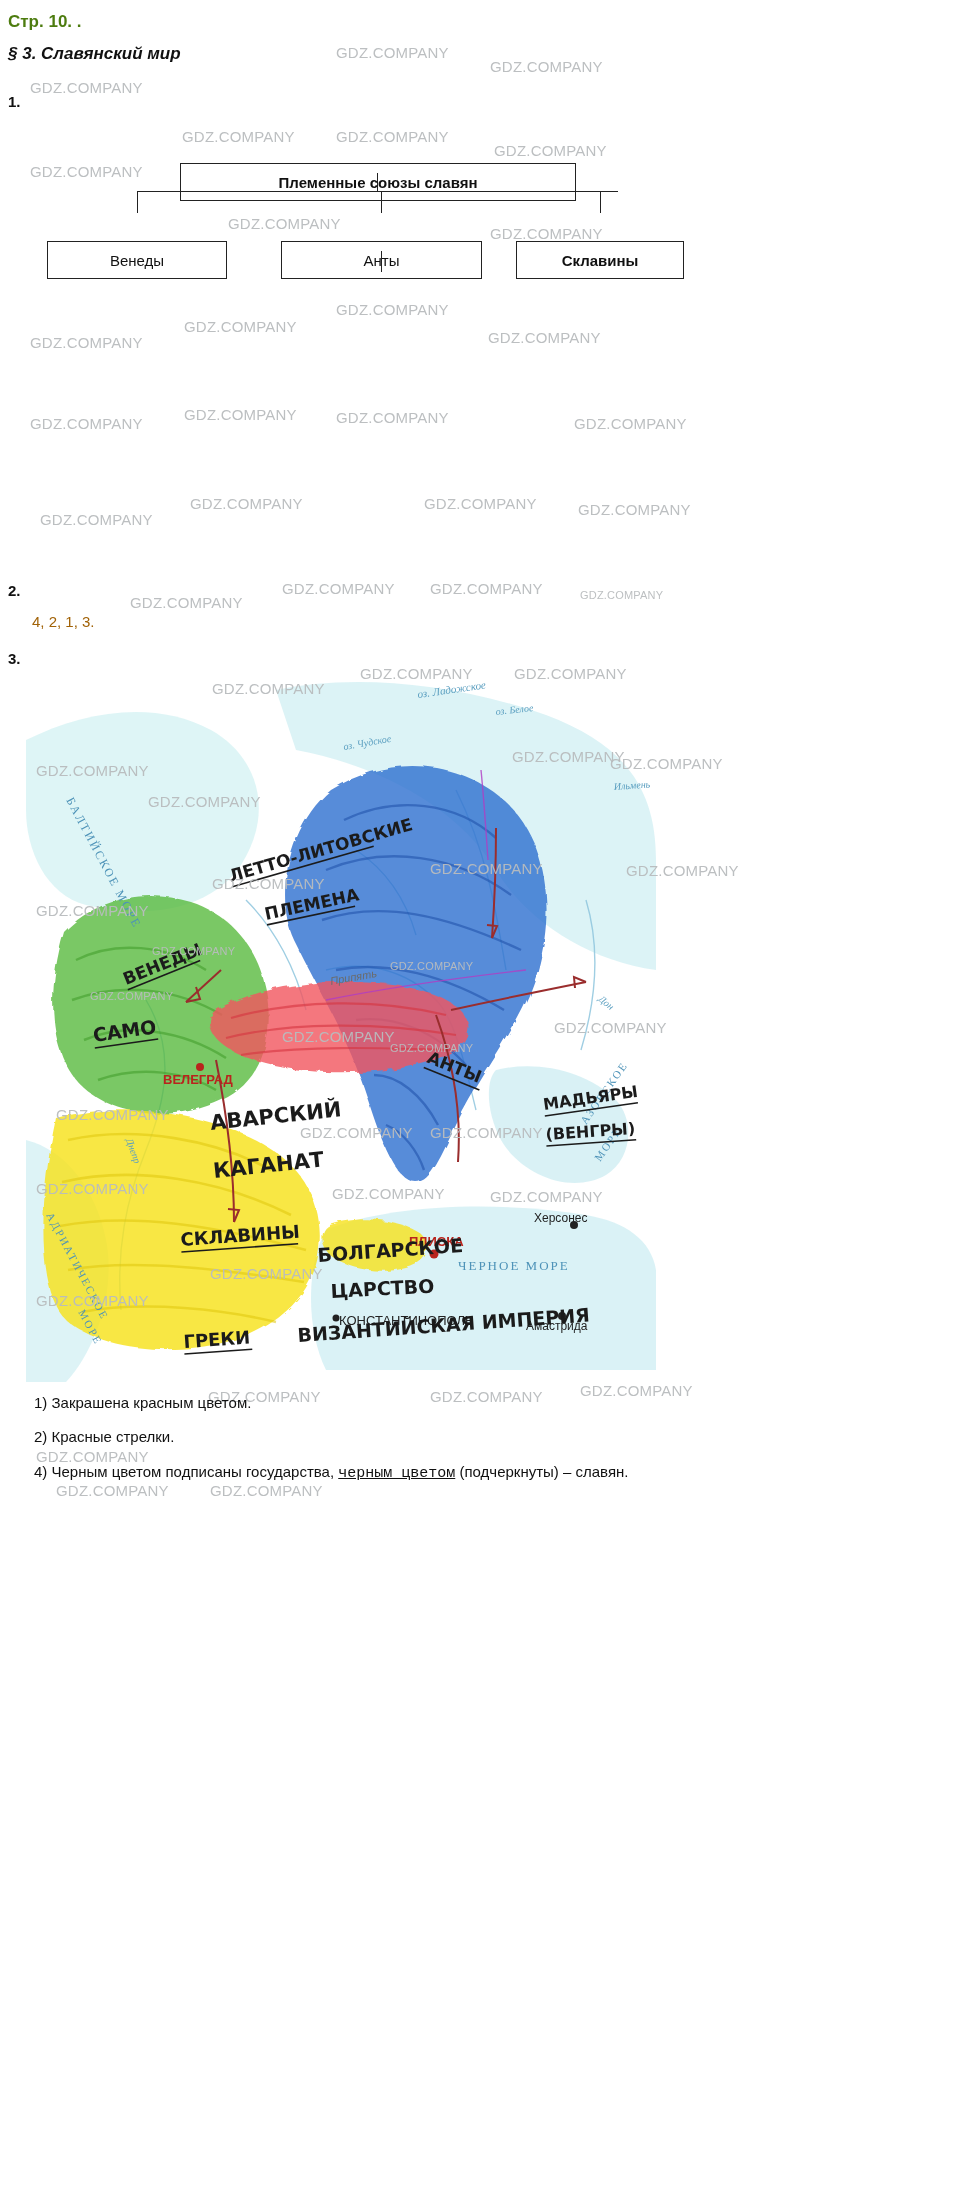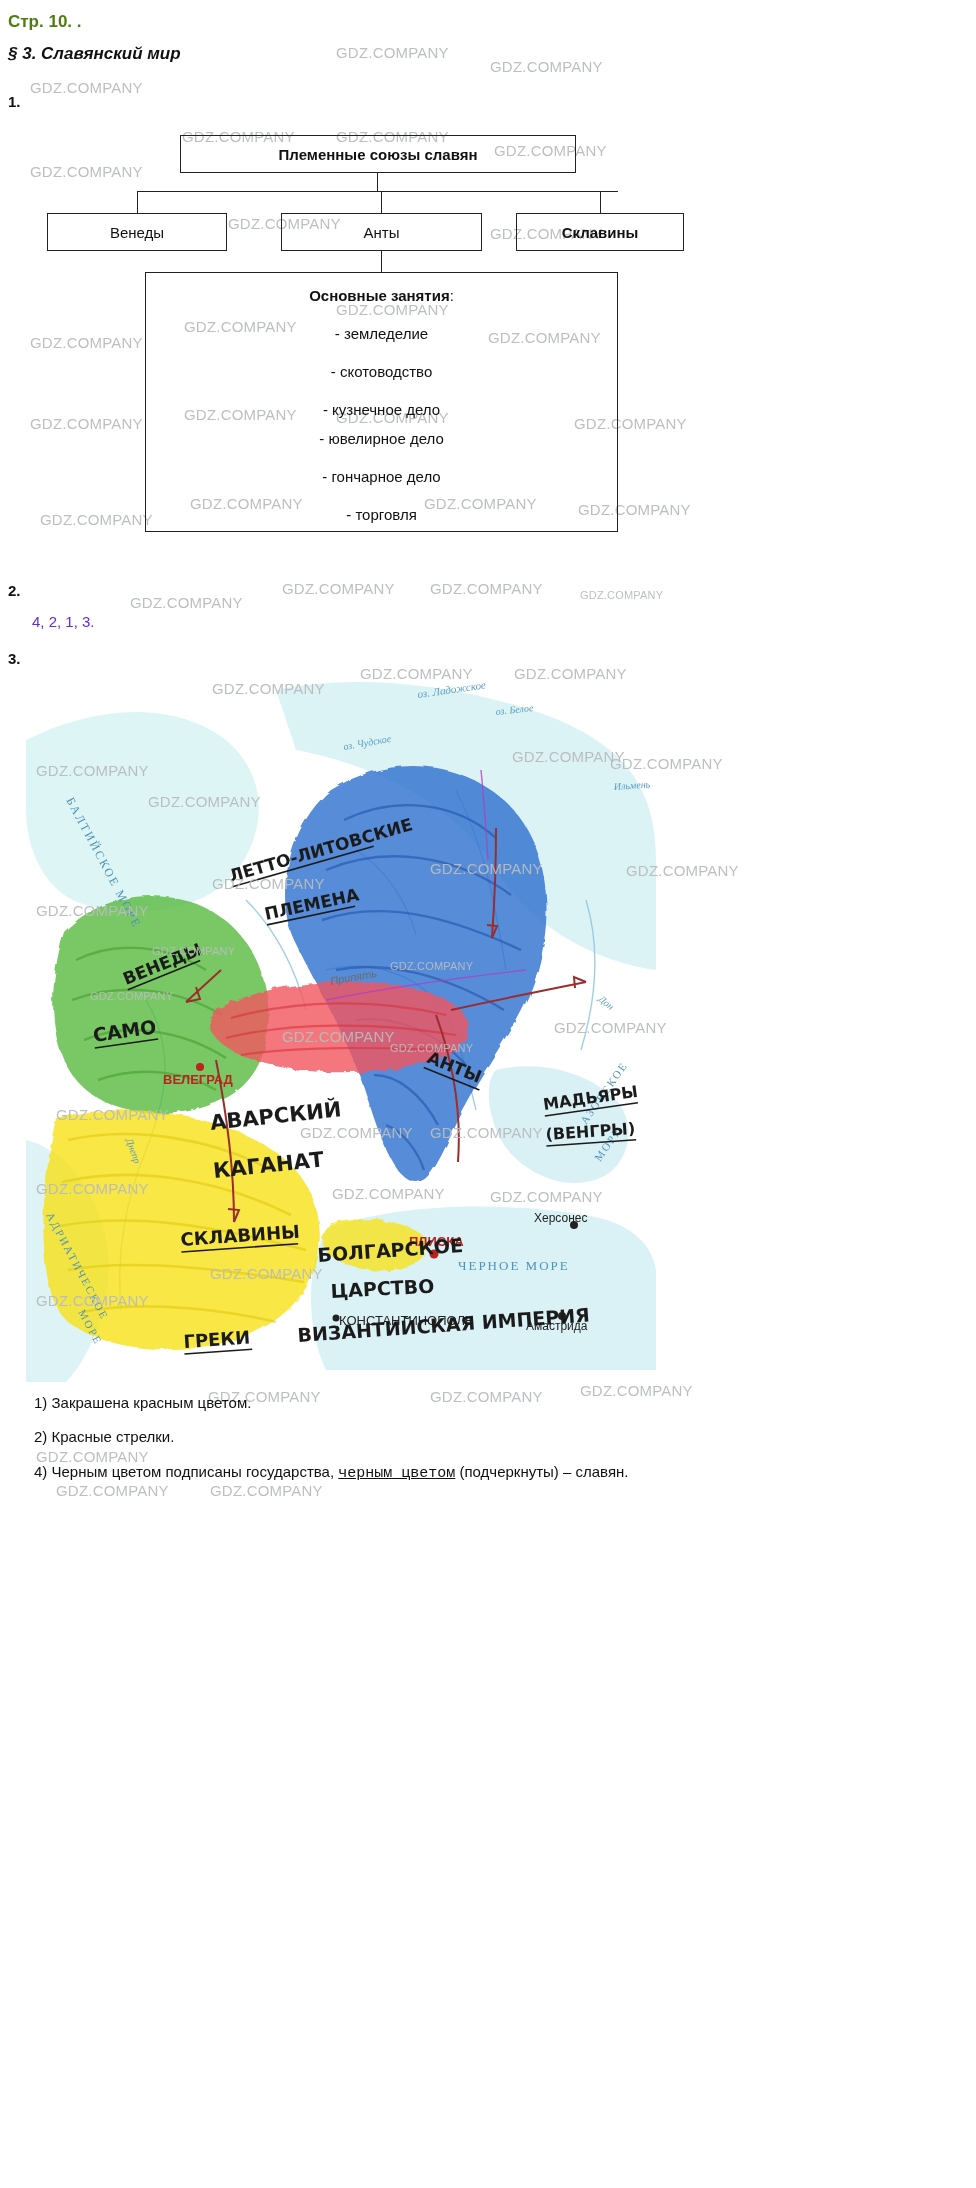--- a/index.html
+++ b/index.html
@@ -75,20 +75,21 @@
   .box {
     position: absolute;
     border: 1px solid #222;
     background: transparent;
     box-sizing: border-box;
     display: flex;
     align-items: center;
     justify-content: center;
     font-size: 15px;
     color: #111;
+    margin-top: 28px;
   }
   .box.bold { font-weight: bold; }
   #box-top {
     left: 180px; top: 15px; width: 396px; height: 38px;
   }
   #box-venedy {
     left: 47px; top: 93px; width: 180px; height: 38px;
   }
   #box-anty {
     left: 281px; top: 93px; width: 201px; height: 38px;
@@ -123,21 +124,21 @@
   }
   .connector {
     position: absolute;
     background: #222;
   }
 
   
   .answer-line {
     position: absolute;
     font-size: 15px;
-    color: #6d28d9;
+    color: #a16207;
   }
   
   .map-wrap {
     position: absolute;
     left: 26px;
     top: 670px;
     width: 630px;
     height: 715px;
     z-index: 2;
   }
@@ -184,31 +185,20 @@
     <div class="connector" style="left:137px; top:71px; width:1px; height:22px;"></div>
     <div class="connector" style="left:381px; top:71px; width:1px; height:22px;"></div>
     <div class="connector" style="left:600px; top:71px; width:1px; height:22px;"></div>
     <div class="connector" style="left:381px; top:131px; width:1px; height:21px;"></div>
 
     <div class="box bold" id="box-top">Племенные союзы славян</div>
     <div class="box" id="box-venedy">Венеды</div>
     <div class="box" id="box-anty">Анты</div>
     <div class="box" id="box-sklaviny">Склавины</div>
 
-    <div class="box" id="box-main">
-      <div class="main-title"><span>Основные занятия</span><span class="colon">:</span></div>
-      <ul>
-        <li>- земледелие</li>
-        <li>- скотоводство</li>
-        <li>- кузнечное дело</li>
-        <li style="margin-top:12px;">- ювелирное дело</li>
-        <li>- гончарное дело</li>
-        <li>- торговля</li>
-      </ul>
-    </div>
   </div>
 
   <div class="answer-line" style="left:32px; top:613px;">4, 2, 1, 3.</div>
 
   <div class="map-wrap">
     <svg class="map-canvas" viewBox="0 0 630 715" xmlns="http://www.w3.org/2000/svg">
       <defs>
         <filter id="rough">
           <feTurbulence type="fractalNoise" baseFrequency="0.06" numOctaves="3" result="n"></feTurbulence>
           <feDisplacementMap in="SourceGraphic" in2="n" scale="5"></feDisplacementMap>

